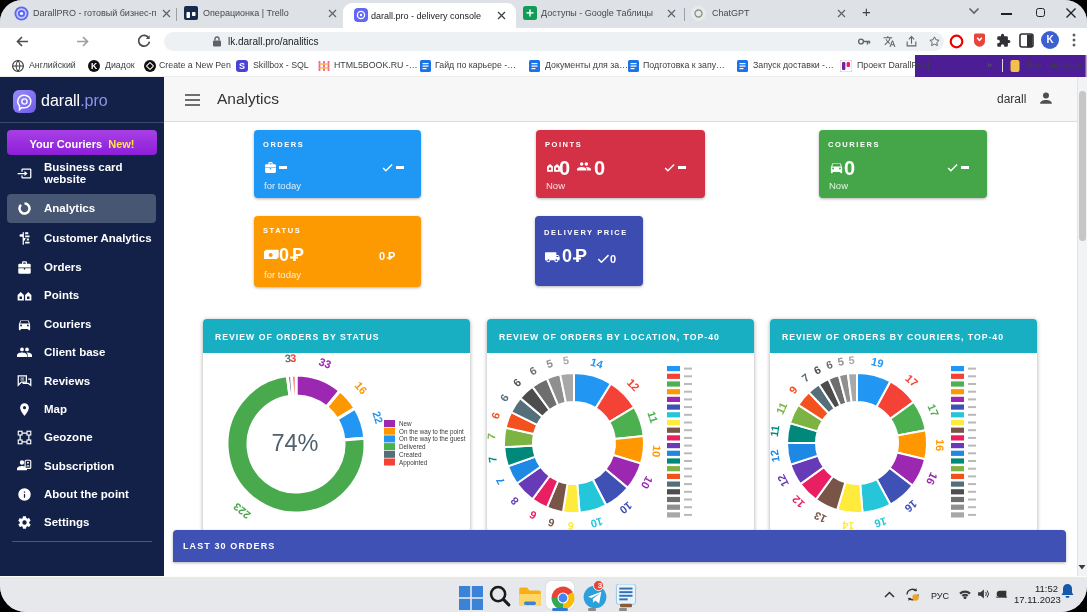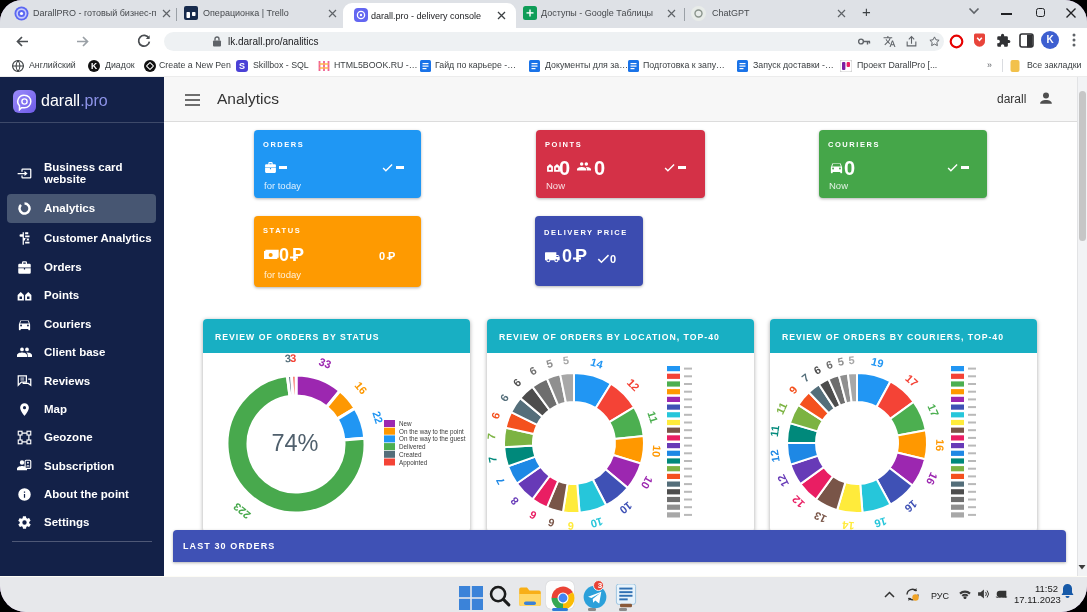--- a/index.html
+++ b/index.html
@@ -7,21 +7,21 @@
 .abs { position:absolute; }
 
 #tabs { position:absolute; left:0; top:0; width:1087px; height:28px; background:#dee1e6; }
 .tabtitle { position:absolute; top:8px; font-size:9px; color:#46494d; white-space:nowrap; overflow:hidden; }
 .tabsep { position:absolute; top:8px; width:1px; height:13px; background:#9aa0a6; }
 #activetab { position:absolute; left:343px; top:3px; width:173px; height:25px; background:#fff; border-radius:9px 9px 0 0; }
 
 #toolbar { position:absolute; left:0; top:28px; width:1087px; height:27px; background:#fff; }
 #urlpill { position:absolute; left:164px; top:3.5px; width:780px; height:19px; border-radius:10px; background:#eef1f3; }
 
-#bookmarks { position:absolute; left:0; top:55px; width:1087px; height:22px; background:#fff; border-bottom:1px solid #ececec; }
+#bookmarks { position:absolute; left:0; top:55px; width:915px; height:22px; background:#fff; border-bottom:1px solid #ececec; }
 .bk { position:absolute; top:5px; font-size:8.8px; color:#3c4043; white-space:nowrap; }
 
 #app { position:absolute; left:0; top:77px; width:1087px; height:500px; background:#fff; }
 #sidebar { position:absolute; left:0; top:0; width:164px; height:500px; background:#132148; }
 .nav { position:absolute; left:44px; color:#fff; font-size:11.5px; font-weight:bold; white-space:nowrap; }
 .navic { position:absolute; left:17px; width:15px; height:15px; }
 #header { position:absolute; left:164px; top:0; width:913px; height:45px; background:#f7f7f7; border-bottom:1px solid #dcdcdc; }
 #content { position:absolute; left:164px; top:46px; width:913px; height:454px; background:#fff; }
 
 .card { position:absolute; border-radius:4px; color:#fff; box-shadow:0 1px 3px rgba(0,0,0,.3); }
@@ -535,20 +535,21 @@
               <stop offset="0" stop-color="#9b8cfb"></stop>
               <stop offset="1" stop-color="#6e5be8"></stop>
             </linearGradient>
           </defs>
         <rect width="23" height="23" rx="6" fill="url(#lg1)"></rect>
         <path d="M11.5 5.2 a6.3 6.3 0 0 1 0 12.6 h-3 l-2 2 v-4 a6.3 6.3 0 0 1 5-10.6z" fill="none" stroke="#fff" stroke-width="1.5"></path>
         <circle cx="11.5" cy="11.5" r="2.6" fill="none" stroke="#fff" stroke-width="1.4"></circle>
       </svg>
       <span class="abs" style="left:41px;top:15px;font-size:16px;font-weight:normal;color:#fff">darall<span style="color:#8d93e8">.pro</span></span>
       <div class="abs" style="left:0;top:45px;width:164px;height:1px;background:rgba(255,255,255,.18)"></div>
+      <div class="abs" style="left:7px;top:53px;width:150px;height:25px;border-radius:4px;background:linear-gradient(180deg,#a93fe6,#8c1fd8);text-align:center;line-height:25px"><span style="font-size:11px;font-weight:bold;color:#fff">Your Couriers&nbsp; <span style="color:#ffe24a">New!</span></span></div>
       <svg class="navic" style="top:89px" viewBox="0 0 24 24">
           <path fill="#fff" d="M9 4h12a2 2 0 0 1 2 2v12a2 2 0 0 1-2 2H9a2 2 0 0 1-2-2v-3h2v3h12V6H9v3H7V6a2 2 0 0 1 2-2zm3 4 5 4-5 4v-3H1v-2h11V8z"></path>
         </svg>
       <span class="nav" style="top:84px">Business card<br>website</span>
       <div class="abs" style="left:7px;top:117px;width:149px;height:29px;border-radius:4px;background:#475672"></div>
       <svg class="navic" style="top:124px" viewBox="0 0 24 24">
           <path fill="#fff" d="M12 2 a10 10 0 1 1 -7.07 2.93 l2.83 2.83 a6 6 0 1 0 4.24 -1.76 z"></path>
         </svg>
       <span class="nav" style="top:125px">Analytics</span>
       <svg class="navic" style="top:154px" viewBox="0 0 24 24">

